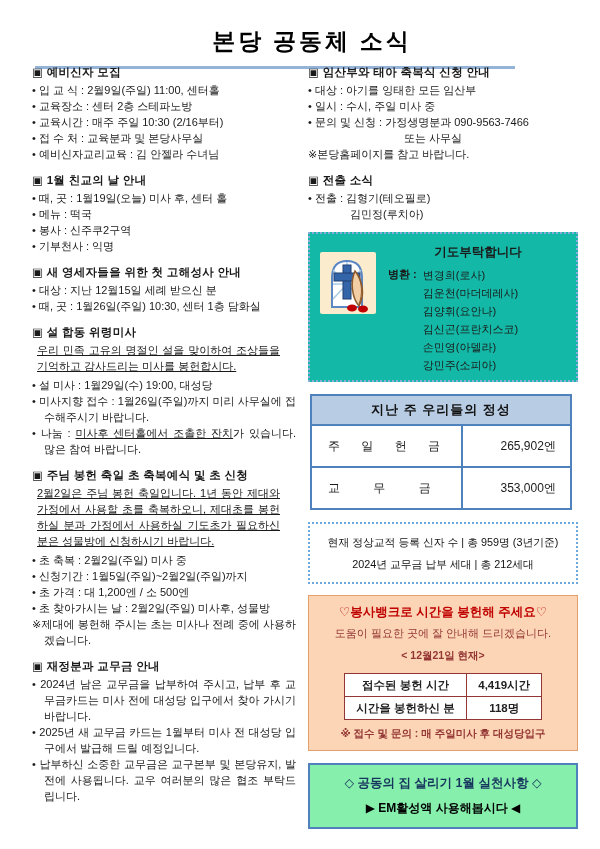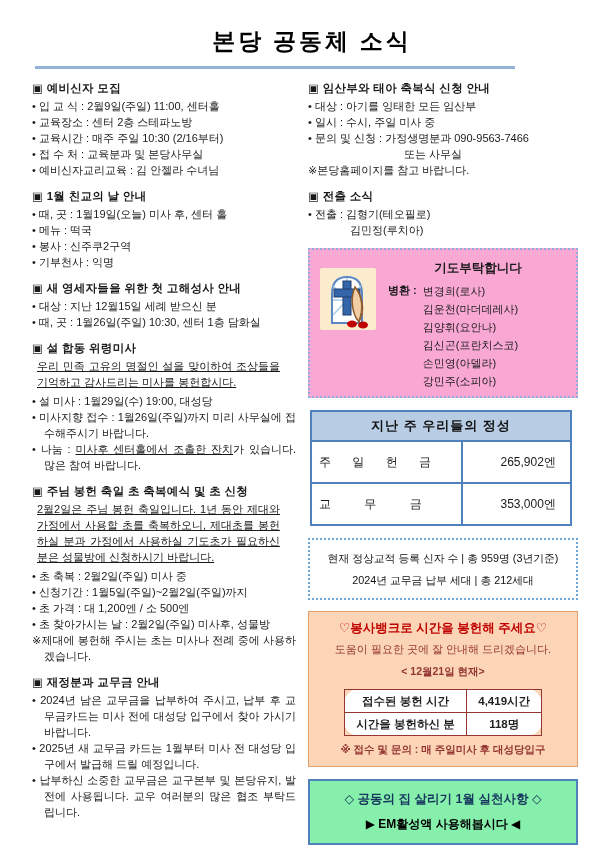--- a/index.html
+++ b/index.html
@@ -7,68 +7,68 @@
     width:600px;height:849px;background:#ffffff;position:relative;
     font-family:"Liberation Sans","DejaVu Sans",sans-serif;color:#1a1a1a;
     overflow:hidden;
   }
   .page-title{
     position:absolute;top:26px;left:12px;width:100%;text-align:center;
     font-family:"Liberation Serif","DejaVu Serif",serif;
     font-size:23px;font-weight:bold;letter-spacing:3px;color:#000;
   }
   .title-rule{position:absolute;top:66px;left:35px;width:480px;height:3px;background:#95b3d7;}
-  .col{position:absolute;top:80px;font-size:11px;line-height:16px;}
+  .col{position:absolute;top:64px;font-size:11px;line-height:16px;}
   .col-left{left:32px;width:264px;}
   .col-right{left:308px;width:270px;}
   .sec{margin-bottom:10px;}
   .sec-title{font-weight:bold;font-size:11.5px;margin-bottom:2px;letter-spacing:0.3px;}
   .item{padding-left:12px;text-indent:-12px;text-align:justify;}
   .para{padding-left:5px;text-align:justify;margin:0 16px 3px 0;text-decoration:underline;}
   .cont-indent{padding-left:42px;}
   .cont-indent-wide{padding-left:96px;}
   .ul{text-decoration:underline;}
 
   
   .prayer-box{
-    border:2px dotted #8faadc;background:#f9a8d4;padding:8px 8px 6px 10px;
+    border:2px dotted #8faadc;background:#14b8a6;padding:8px 8px 6px 10px;
     display:flex;align-items:flex-start;margin-bottom:12px;
   }
   .prayer-icon{flex:0 0 56px;margin-right:12px;margin-top:10px;}
   .prayer-content{flex:1;}
   .prayer-title{font-weight:bold;font-size:12.5px;text-align:center;margin:2px 0 6px 0;}
   .prayer-row{display:flex;}
   .prayer-label{font-weight:bold;margin-right:6px;white-space:nowrap;}
   .prayer-names div{line-height:18px;}
 
   
   table.offering{border-collapse:collapse;width:97%;margin:0 0 12px 2px;}
   table.offering th,table.offering td{border:2px solid #4f81bd;}
   table.offering th{background:#b8cce4;font-size:13px;font-weight:bold;padding:6px 0;letter-spacing:1px;color:#111;}
   table.offering td{padding:12px 6px;font-size:12px;}
-  table.offering td.lbl{width:58%;padding-left:7px;border-radius:9px;}
+  table.offering td.lbl{width:58%;padding-left:16px;border-radius:9px;}
   table.offering tr.r1 td.lbl{word-spacing:18px;}
   table.offering tr.r2 td.lbl{word-spacing:30px;}
   table.offering td.val{text-align:right;padding-right:14px;}
 
   
   .stats-box{
     border:2px dotted #6fa8dc;padding:7px 4px;text-align:center;
     font-size:10.8px;line-height:22px;margin-bottom:11px;color:#111;
   }
 
   
   .volunteer-box{
     background:#fbd5b5;border:1px solid #e3a06c;padding:8px 10px 9px 10px;
     text-align:center;margin-bottom:12px;color:#943634;
   }
   .volunteer-title{color:#c00000;font-weight:bold;font-size:12.5px;margin-bottom:5px;}
   .volunteer-sub{font-size:11px;margin-bottom:6px;}
   .volunteer-asof{font-size:10.5px;font-weight:bold;margin-bottom:10px;}
-  table.volunteer{border-collapse:collapse;width:80%;margin:0 auto 5px auto;background:#fff;border-radius:15px;}
+  table.volunteer{border-collapse:collapse;width:80%;margin:0 auto 5px auto;background:#fff;}
   table.volunteer td{border:1.6px solid #943634;font-weight:bold;color:#222;font-size:11.5px;padding:3px 2px;}
   table.volunteer td.lbl{width:62%;}
   .volunteer-note{font-size:10.5px;font-weight:bold;}
 
   
   .practice-box{
     background:#86efac;border:2px solid #4f81bd;text-align:center;
     padding:10px 4px 11px 4px;margin-bottom:12px;
   }
   .practice-title{color:#17365d;font-weight:bold;font-size:12.5px;margin-bottom:9px;}

